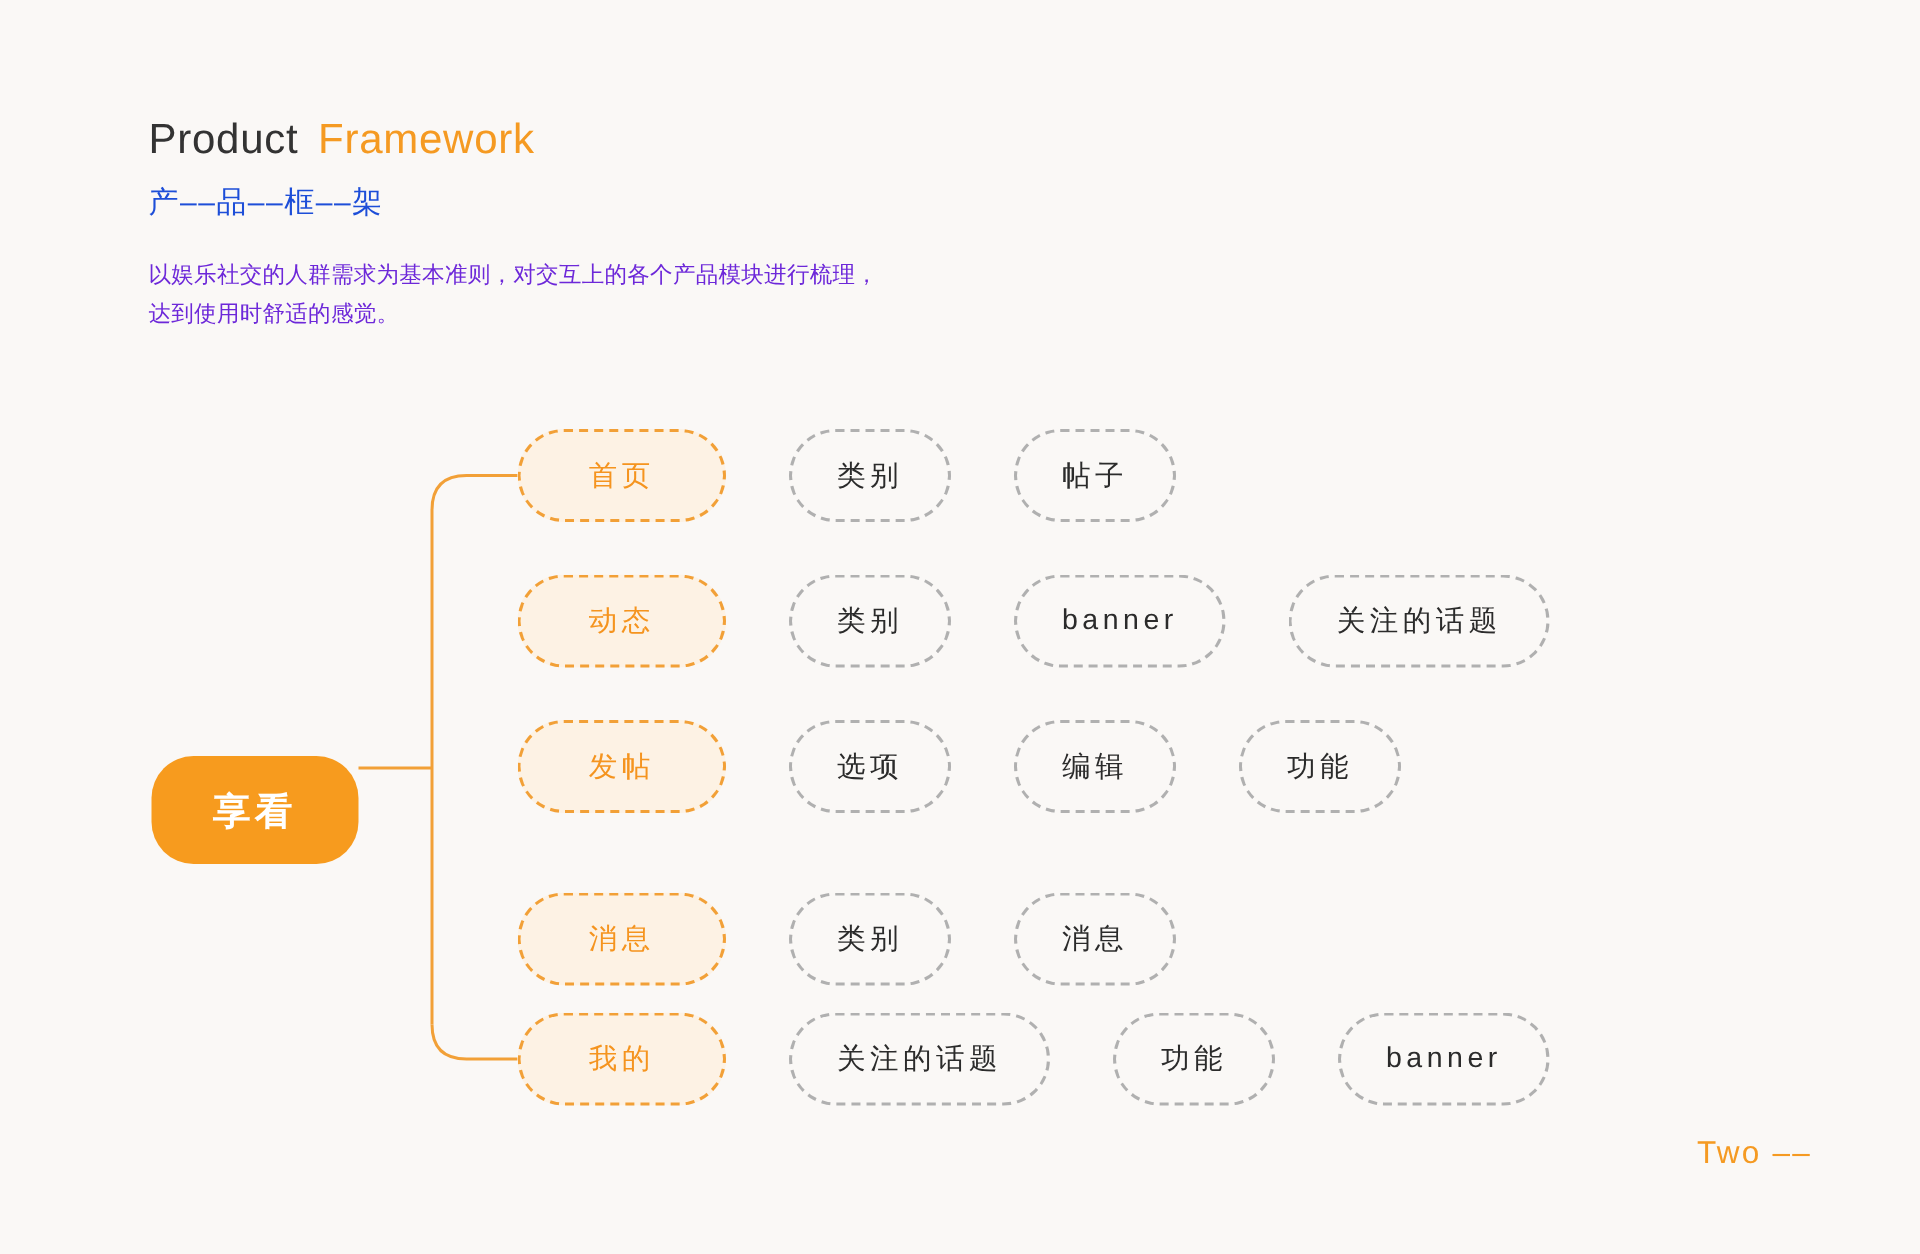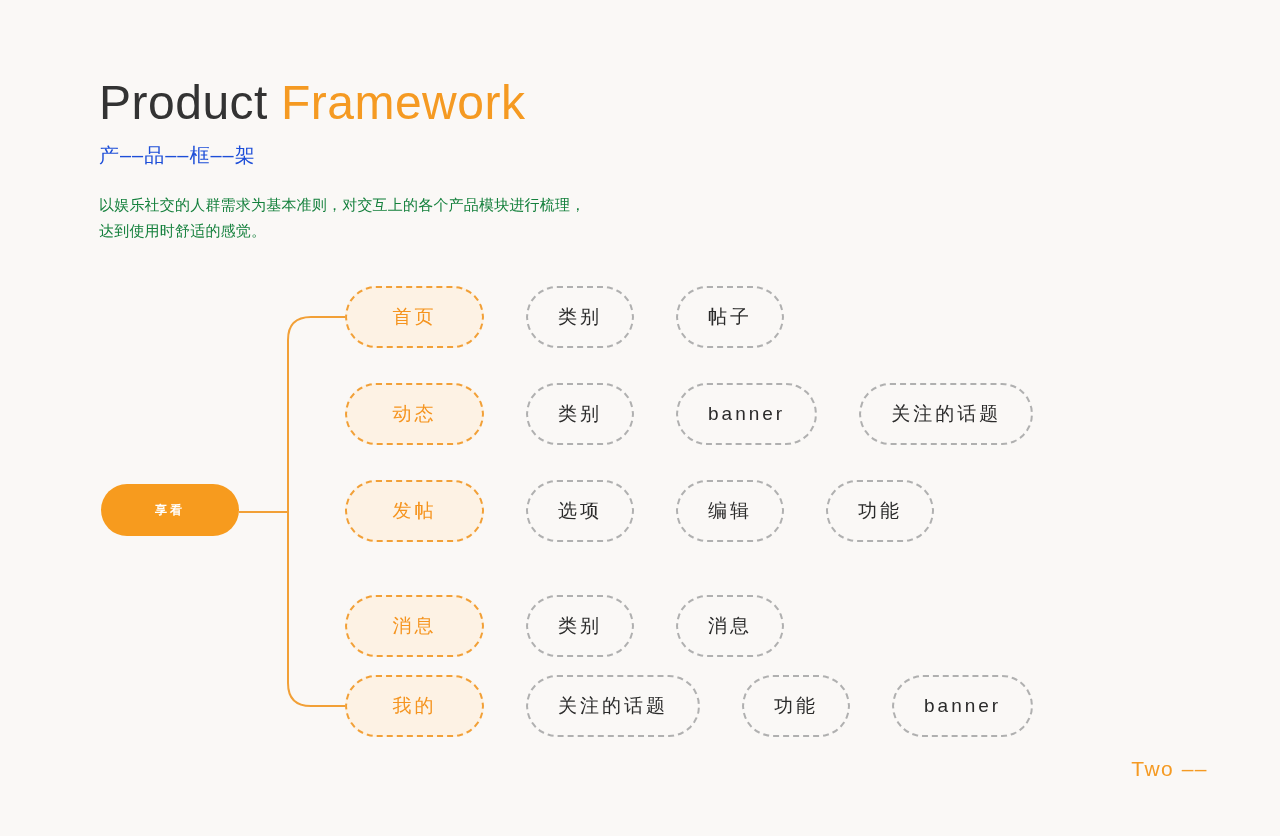--- a/index.html
+++ b/index.html
@@ -16,21 +16,21 @@
     position: relative;
   }
 
   
   #header {
     position: absolute;
     left: 99px;
     top: 78px;
   }
   #title {
-    font-size: 48px;
+    font-size: 28px;
     font-weight: 400;
     letter-spacing: 0.5px;
     line-height: 1.05;
     white-space: nowrap;
     margin: 0;
   }
   #title .title-main   { color: #333333; }
   #title .title-accent { color: #f59a22; margin-left: 13px; }
 
   #subtitle {
@@ -38,21 +38,21 @@
     color: #1d4ed8;
     letter-spacing: 1px;
     margin-top: 14px;
     white-space: nowrap;
   }
 
   #description {
     margin-top: 23px;
     font-size: 15px;
     line-height: 1.72;
-    color: #15803d;
+    color: #6d28d9;
     letter-spacing: 0.2px;
     white-space: nowrap;
   }
   #description div { display: block; }
 
   
   #diagram {
     position: absolute;
     left: 0;
     top: 0;
@@ -66,27 +66,27 @@
     top: 0;
     width: 1280px;
     height: 836px;
     pointer-events: none;
   }
 
   
   #root-node {
     position: absolute;
     left: 101px;
-    top: 484px;
+    top: 504px;
     width: 138px;
-    height: 52px;
+    height: 72px;
     border-radius: 28px;
     background: #f79b1e;
     color: #ffffff;
-    font-size: 12px;
+    font-size: 25px;
     font-weight: bold;
     letter-spacing: 3px;
     display: flex;
     align-items: center;
     justify-content: center;
     box-sizing: border-box;
   }
 
   
   .row {

